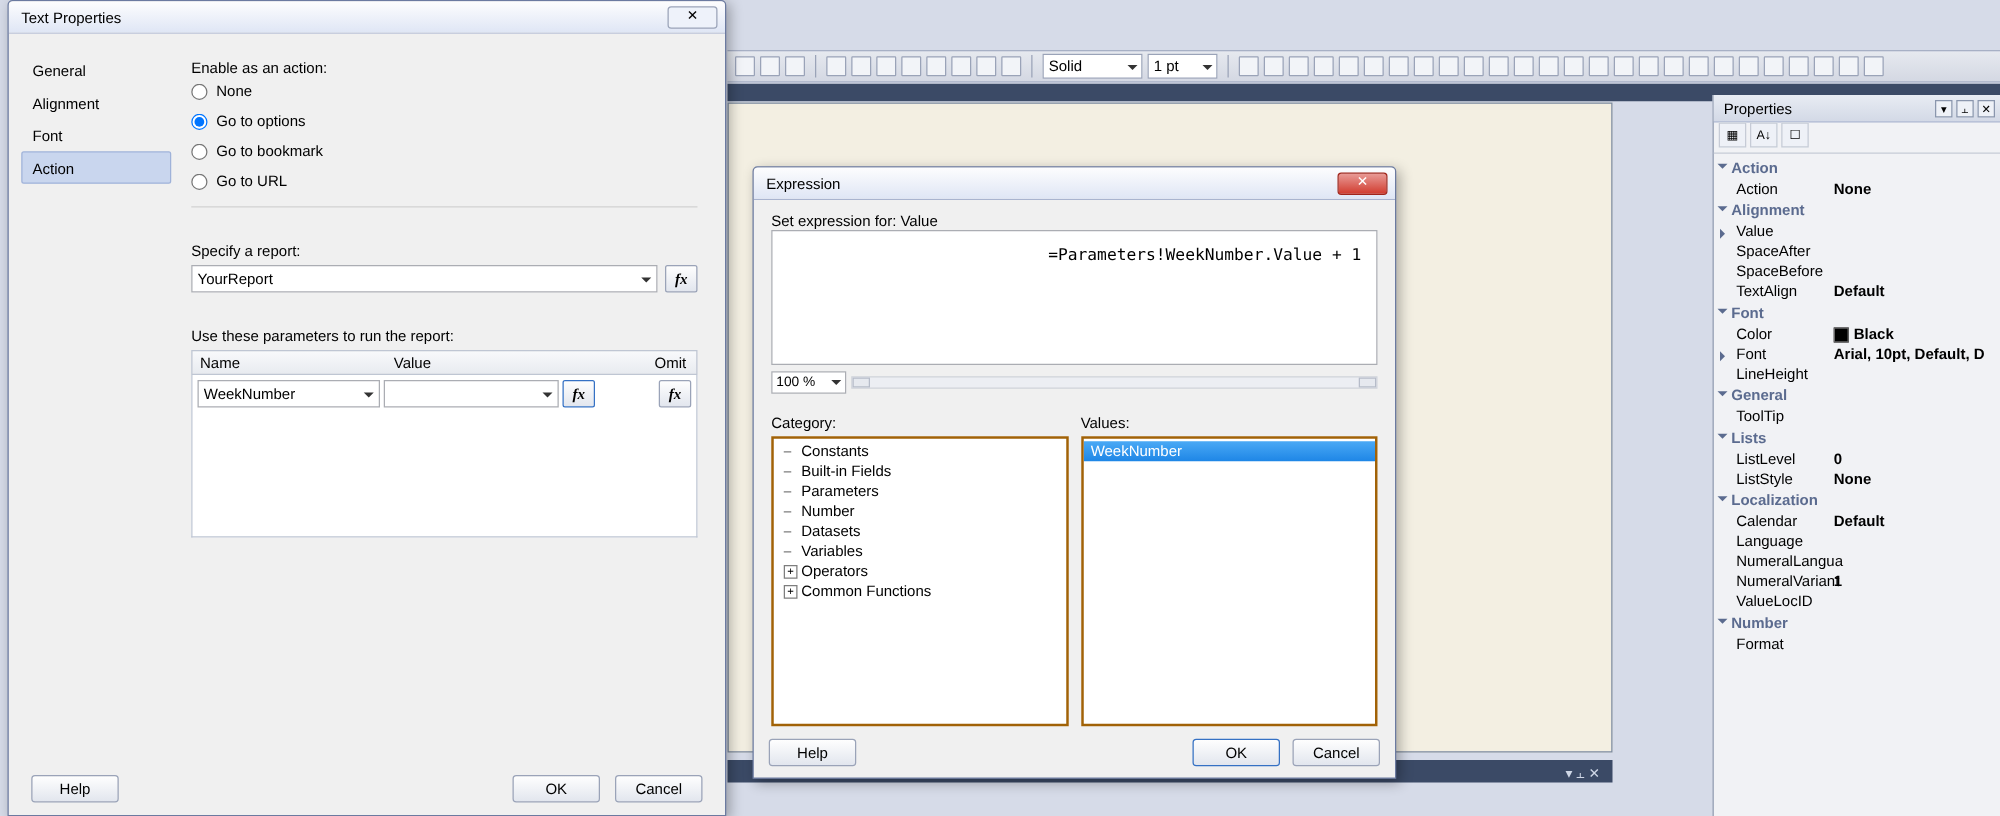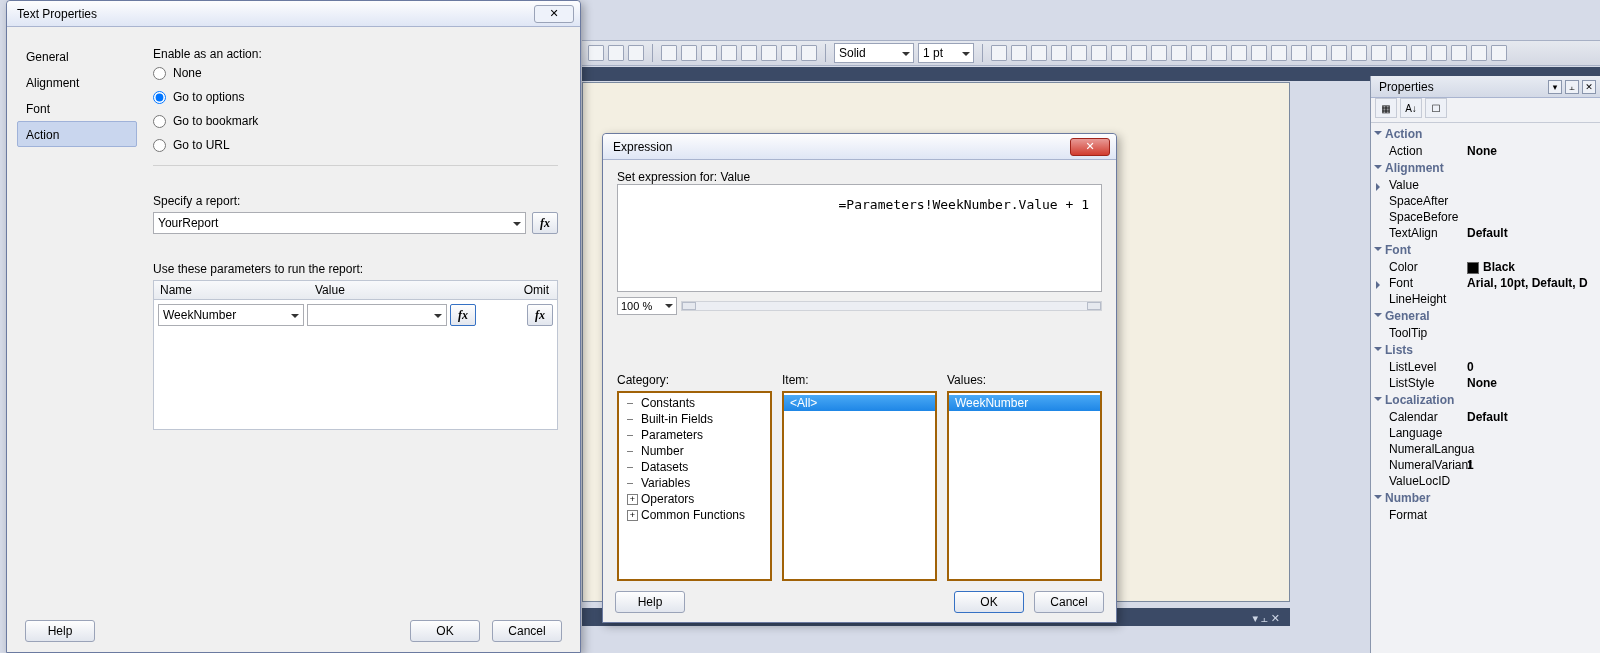--- a/index.html
+++ b/index.html
@@ -77,21 +77,21 @@
     font-size:13px; padding:12px; resize:none; background:#fff;text-align:right;
   }
   .zoom-row{display:flex;align-items:center;gap:4px;margin-top:2px;}
   .zoom-dd{width:60px;height:18px;border:1px solid #abadb3;background:#fff;font-size:11px;padding:0 12px 0 3px;position:relative;display:flex;align-items:center;}
   .zoom-dd::after{content:"";position:absolute;right:3px;top:6px;border:4px solid transparent;border-top-color:#333;}
   .scrub{flex:1;height:10px;border:1px solid #d0d3d9;background:#eceef3;position:relative;}
   .scrub-l,.scrub-r{position:absolute;top:0;width:14px;height:8px;background:#e6e9ef;border:1px solid #b6bcc9;}
   .scrub-l{left:0;} .scrub-r{right:0;}
   .ex-cols{display:flex;gap:10px;margin-top:16px;height:250px;}
   .ex-col{flex:1;display:flex;flex-direction:column;}
-  .ex-col-label{font-size:12px;margin-bottom:4px;margin-top:42px;}
+  .ex-col-label{font-size:12px;margin-bottom:4px;}
   .tree,.listbox{flex:1;border:2px solid #a16207;background:#fff;padding:2px 0;overflow:auto;}
   .tree-item{padding:1px 4px 1px 22px;position:relative;font-size:12px;}
   .tree-item::before{content:"";position:absolute;left:8px;top:3px;width:9px;height:9px;border:1px solid #7e7e7e;background:#fff;font-size:9px;line-height:8px;text-align:center;}
   .tree-item.leaf::before{content:"";border:none;width:6px;height:1px;background:#7e7e7e;top:8px;}
   .tree-item.exp::before{content:"+";}
   .list-item{padding:1px 6px;font-size:12px;}
   .list-item.sel{background:linear-gradient(#4aa9f5,#1e86e6);color:#fff;}
   .ex-footer{display:flex;gap:10px;padding:10px 12px;}
   .ex-footer .spacer{flex:1;}
 
@@ -261,26 +261,20 @@
           <div class="tree-item leaf">Built-in Fields</div>
           <div class="tree-item leaf">Parameters</div>
           <div class="tree-item leaf">Number</div>
           <div class="tree-item leaf">Datasets</div>
           <div class="tree-item leaf">Variables</div>
           <div class="tree-item exp">Operators</div>
           <div class="tree-item exp">Common Functions</div>
         </div>
       </div>
       <div class="ex-col">
-        <span class="ex-col-label">Item:</span>
-        <div class="listbox">
-          <div class="list-item sel">&lt;All&gt;</div>
-        </div>
-      </div>
-      <div class="ex-col">
         <span class="ex-col-label">Values:</span>
         <div class="listbox">
           <div class="list-item sel">WeekNumber</div>
         </div>
       </div>
     </div>
   </div>
   <div class="ex-footer">
     <div class="btn" style="width:70px">Help</div>
     <div class="spacer"></div>

